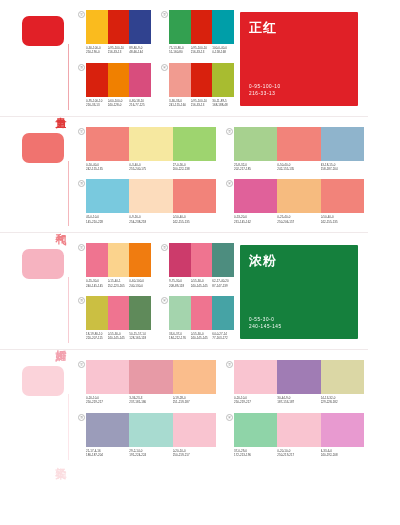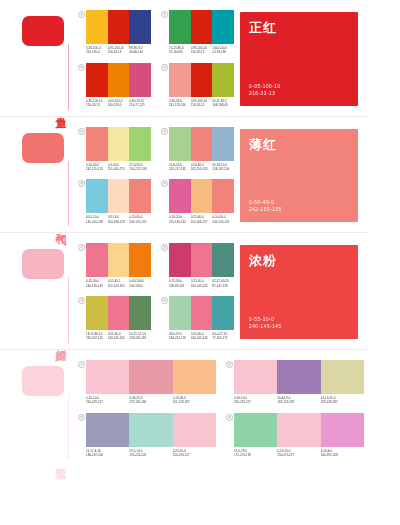--- a/index.html
+++ b/index.html
@@ -271,27 +271,20 @@
                 <div class="cmyk">0-25-40-0</div>
                 <div class="rgb">250-206-157</div>
               </div>
               <div>
                 <div class="cmyk">0-50-40-0</div>
                 <div class="rgb">242-155-135</div>
               </div>
             </div>
           </div>
         </div>
-        <div class="feature" style="background: rgb(242, 131, 122);">
-          <div class="feature-title">薄红</div>
-          <div class="feature-codes">
-            <div>0-50-40-0</div>
-            <div>242-155-135</div>
-          </div>
-        </div>
       </div>
       <div class="group">
         <div class="rail">
           <div class="chip" style="background: rgb(246, 179, 192);"></div>
           <div class="stem" style="background: rgb(247, 204, 211);"></div>
           <div class="rail-name" style="color: rgb(242, 160, 174);">娇媚</div>
         </div>
         <div class="combos">
           <div class="combo">
             <div class="combo-num">①</div>
@@ -375,21 +368,21 @@
                 <div class="cmyk">0-55-30-0</div>
                 <div class="rgb">240-145-145</div>
               </div>
               <div>
                 <div class="cmyk">64-0-27-14</div>
                 <div class="rgb">77-163-172</div>
               </div>
             </div>
           </div>
         </div>
-        <div class="feature" style="background: #ef4444;">
+        <div class="feature" style="background: #15803d;">
           <div class="feature-title">浓粉</div>
           <div class="feature-codes">
             <div>0-55-30-0</div>
             <div>240-145-145</div>
           </div>
         </div>
       </div>
       <div class="group">
         <div class="rail">
           <div class="chip" style="background: rgb(251, 211, 218);"></div>

